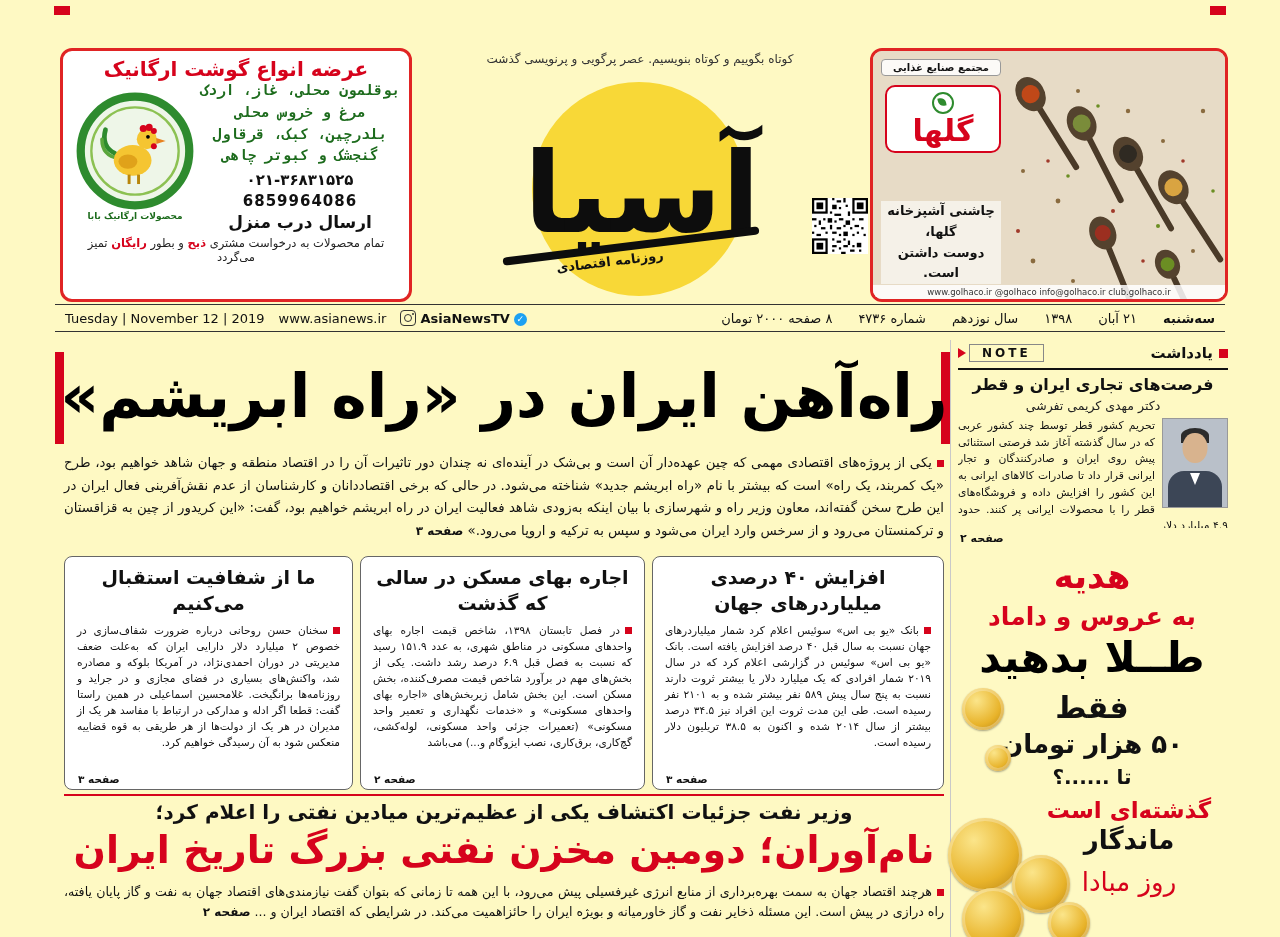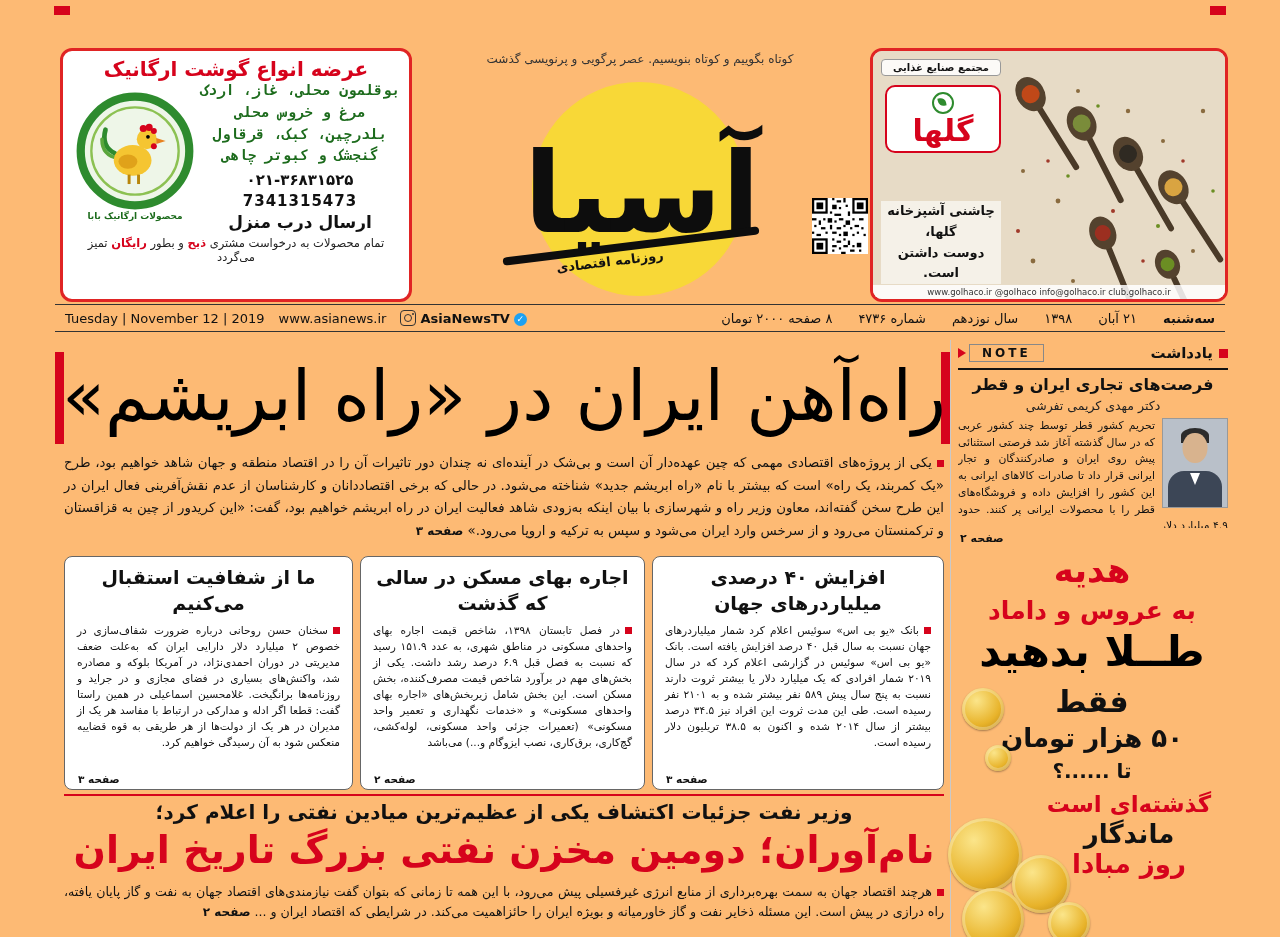--- a/index.html
+++ b/index.html
@@ -1,16 +1,16 @@
 <!DOCTYPE html>
 <html><head>
 <meta charset="utf-8">
 <style>
   html,body{margin:0;padding:0;background:#fff;}
-  .page{position:relative;width:1280px;height:937px;background:#fdba74;overflow:hidden;
+  .page{position:relative;width:1280px;height:937px;background:#fef9c3;overflow:hidden;
         font-family:"DejaVu Sans",sans-serif;color:#111;}
   .red{color:#d6031c;}
   .bold{font-weight:bold;}
 
   
   .cropmark{position:absolute;width:16px;height:9px;background:#d6031c;}
   .crop-l{left:54px;top:6px;} .crop-r{left:1210px;top:6px;}
 
   
   .ad-left{position:absolute;left:60px;top:48px;width:352px;height:254px;border:3px solid #e02424;
@@ -64,21 +64,21 @@
   .check{width:13px;height:13px;background:#1da1f2;border-radius:50%;color:#fff;font-size:9px;line-height:13px;
          text-align:center;display:inline-block;}
   .check::after{content:"✓";}
   .db-right{margin-left:auto;display:flex;gap:26px;align-items:flex-start;}
   .db-right span{direction:rtl;}
 
   
   .redbar{position:absolute;width:9px;height:92px;background:#d6031c;}
   .rb-l{left:55px;top:352px;} .rb-r{left:941px;top:352px;}
   .lead-headline{position:absolute;left:68px;top:346px;width:872px;height:100px;display:flex;align-items:center;
-                 justify-content:center;font-size:70px;font-weight:normal;direction:rtl;white-space:nowrap;color:#000;}
+                 justify-content:center;font-size:60px;font-weight:bold;direction:rtl;white-space:nowrap;color:#000;}
   .lead-body{position:absolute;left:64px;top:452px;width:880px;font-size:13.3px;line-height:1.7;text-align:justify;
              direction:rtl;color:#111;}
   .bullet{display:inline-block;width:7px;height:7px;background:#d6031c;margin-left:5px;}
   .page-ref{font-weight:bold;font-size:12px;}
 
   
   .story{position:absolute;top:556px;height:234px;border:1.5px solid #666;border-radius:8px;padding:8px 12px 18px;
          box-sizing:border-box;direction:rtl;background:#fff;overflow:hidden;}
   .s1{left:652px;width:292px;} .s2{left:360px;width:285px;} .s3{left:64px;width:289px;}
   .story h3{margin:0 0 7px;font-size:19px;line-height:1.35;text-align:center;font-weight:bold;}
@@ -113,31 +113,31 @@
   .ph-head{position:absolute;left:50%;top:14px;transform:translateX(-50%);width:25px;height:30px;background:#d8b38e;
            border-radius:48%;}
   .ph-body{position:absolute;left:50%;bottom:0;transform:translateX(-50%);width:54px;height:36px;background:#3c4656;
            border-radius:16px 16px 0 0;}
   .ph-shirt{position:absolute;left:50%;bottom:22px;transform:translateX(-50%);width:10px;height:12px;background:#fff;
             clip-path:polygon(0 0,100% 0,50% 100%);}
   .note-page{position:absolute;left:960px;top:532px;font-weight:bold;font-size:11px;}
 
   
   .gold{position:absolute;left:956px;top:540px;width:272px;height:397px;text-align:center;direction:rtl;}
-  .g1{font-size:34px;font-weight:bold;color:#d6031c;margin-top:10px;}
+  .g1{font-size:34px;font-weight:bold;color:#d6031c;margin-top:16px;}
   .g2{font-size:25px;font-weight:bold;color:#d6031c;margin-top:6px;}
   .g3{font-size:42px;font-weight:bold;color:#000;margin-top:2px;}
   .g4{font-size:30px;font-weight:bold;margin-top:8px;}
   .g5{font-size:26px;font-weight:bold;margin-top:4px;}
   .g6{font-size:20px;font-weight:bold;margin-top:6px;}
   .g-low{width:170px;margin-left:auto;margin-right:14px;text-align:center;}
   .g7{font-size:23px;font-weight:bold;color:#d6031c;margin-top:8px;}
   .g8{font-size:26px;font-weight:bold;margin-top:2px;}
   .g9{font-size:26px;font-weight:bold;margin-top:2px;}
-  .g10{font-size:26px;font-weight:bold;color:#d6031c;margin-top:0;}
+  .g10{font-size:26px;font-weight:normal;color:#d6031c;margin-top:12px;}
   .coin{position:absolute;border-radius:50%;
         background:radial-gradient(circle at 35% 30%, #fbe58a, #e8b32a 60%, #b07d10);
         box-shadow:inset 0 0 0 3px rgba(255,255,255,.28), 0 1px 2px rgba(0,0,0,.35);}
 </style>
 </head>
 <body>
 
 <div class="page">
 
   <div class="cropmark crop-l"></div>
@@ -147,21 +147,21 @@
     <div class="adl-title">عرضه انواع گوشت ارگانیک</div>
     <div class="adl-row">
       <div class="adl-col">
         <div class="adl-list">
           <div>بوقلمون محلی، غاز، اردک</div>
           <div>مرغ و خروس محلی</div>
           <div>بلدرچین، کبک، قرقاول</div>
           <div>گنجشک و کبوتر چاهی</div>
         </div>
         <div class="adl-phone">۰۲۱-۳۶۸۳۱۵۲۵</div>
-        <div class="adl-phone">7341315473</div>
+        <div class="adl-phone">6859964086</div>
         <div class="adl-delivery">ارسال درب منزل</div>
       </div>
       <div class="adl-logo-wrap">
         <svg width="118" height="118" viewBox="0 0 100 100">
           <circle cx="50" cy="50" r="46" fill="#eef6e8" stroke="#2e8b2e" stroke-width="7"></circle>
           <circle cx="50" cy="50" r="37" fill="none" stroke="#8cc152" stroke-width="2"></circle>
           <path d="M33 52 q-12 -6 -8 -20" stroke="#2e8b2e" stroke-width="4" fill="none" stroke-linecap="round"></path>
           <path d="M36 56 q-14 -2 -14 -16" stroke="#5aa63c" stroke-width="3" fill="none" stroke-linecap="round"></path>
           <ellipse cx="48" cy="58" rx="16" ry="13" fill="#f5c531"></ellipse>
           <ellipse cx="44" cy="59" rx="8" ry="6" fill="#e0a21a"></ellipse>

